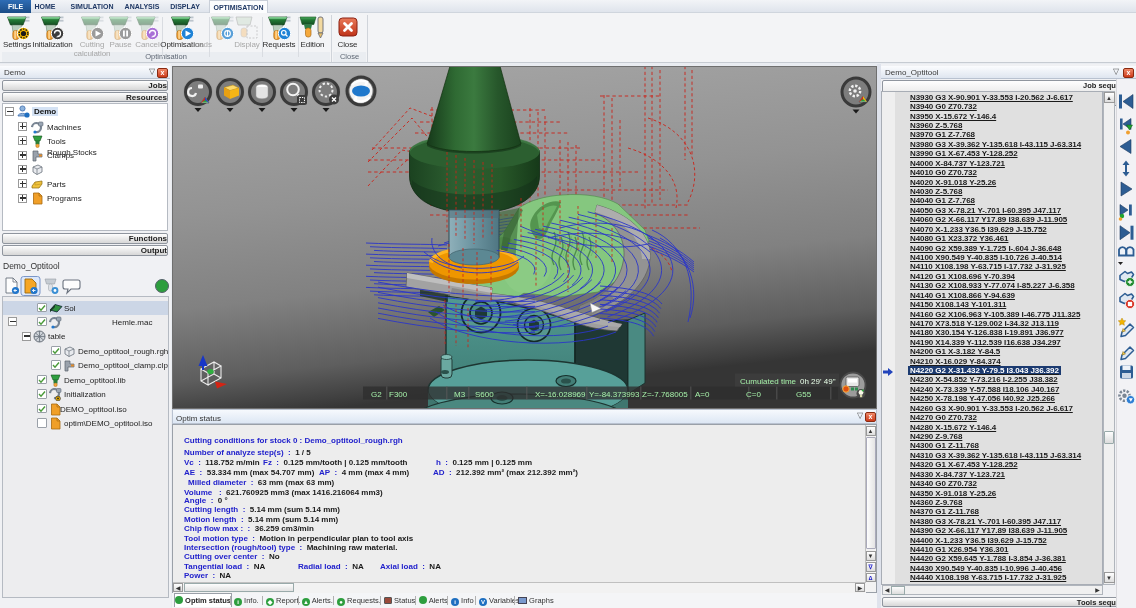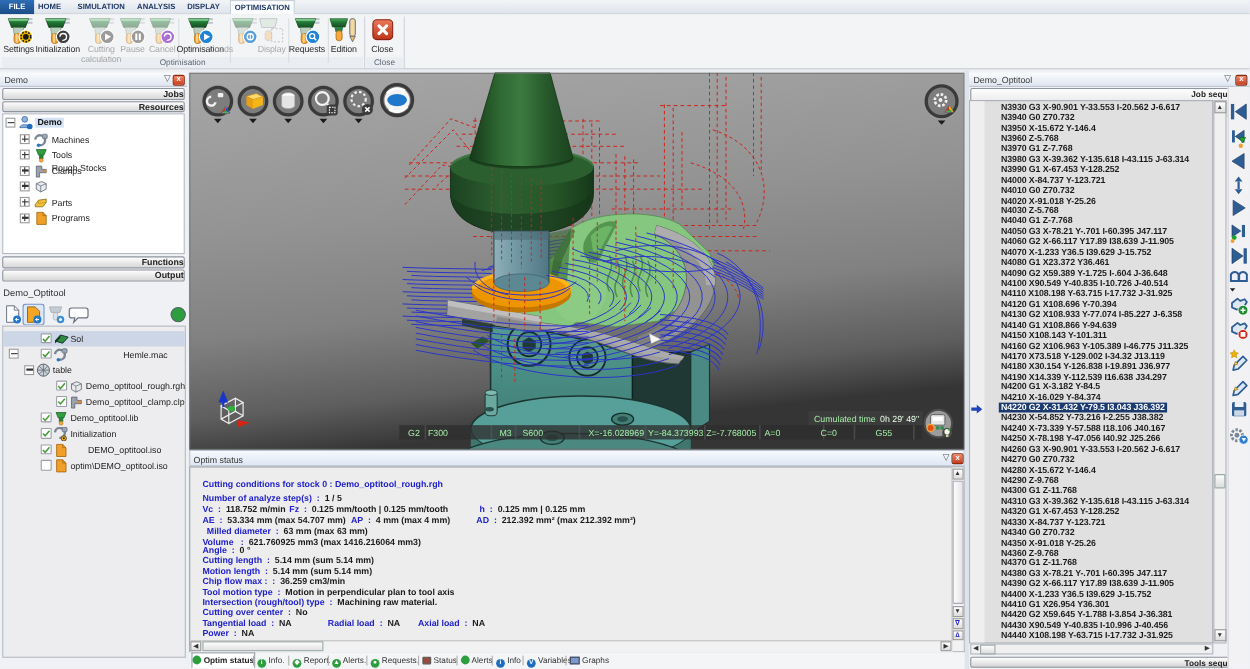--- a/index.html
+++ b/index.html
@@ -339,21 +339,21 @@
   </svg>
 <div class="abs" style="left:64px;top:390.2px;font-size:8px;color:#222;">Initialization</div>
 <div class="abs" style="left:37px;top:403.65px;width:9.5px;height:9.5px;background:#fff;border:1px solid #9aa0a8;border-radius:1px;"></div>
 <svg class="abs" style="left:37px;top:403.65px" width="10" height="10">
     <path d="M2,5 L4,7.2 L8,2.5" fill="none" stroke="#4a9a3a" stroke-width="1.4"></path>
   </svg>
 <svg class="abs" style="left:49px;top:402.65px" width="14" height="13">
     <path d="M2.5,1 L8,1 L11,4 L11,12 L2.5,12 Z" fill="#f09f28" stroke="#a86a10" stroke-width="0.8"></path>
     <path d="M8,1 L8,4 L11,4" fill="none" stroke="#a86a10" stroke-width="0.7"></path>
   </svg>
-<div class="abs" style="left:80px;top:404.65px;font-size:8px;color:#222;">DEMO_optitool.iso</div>
+<div class="abs" style="left:60px;top:404.65px;font-size:8px;color:#222;">DEMO_optitool.iso</div>
 <div class="abs" style="left:37px;top:418.1px;width:9.5px;height:9.5px;background:#fff;border:1px solid #9aa0a8;border-radius:1px;"></div>
 <svg class="abs" style="left:49px;top:417.1px" width="14" height="13">
     <path d="M2.5,1 L8,1 L11,4 L11,12 L2.5,12 Z" fill="#f09f28" stroke="#a86a10" stroke-width="0.8"></path>
     <path d="M8,1 L8,4 L11,4" fill="none" stroke="#a86a10" stroke-width="0.7"></path>
   </svg>
 <div class="abs" style="left:64px;top:419.1px;font-size:8px;color:#222;">optim\DEMO_optitool.iso</div>
 <svg class="abs" style="left:172px;top:66px" width="705" height="343" viewBox="172 66 705 343">
 <defs>
 <linearGradient id="vbg" x1="0" y1="0" x2="0.22" y2="1">
  <stop offset="0" stop-color="#a7a7a7"></stop>
@@ -737,21 +737,21 @@
 <div class="abs" style="left:513.5px;top:596px;width:1px;height:9px;background:#b0b0b0;"></div>
 <div class="abs" style="left:877px;top:64px;width:5px;height:544px;background:#dfe3ec;"></div>
 <div class="abs" style="left:881px;top:64px;width:255px;height:544px;background:#f0f1f4;"></div>
 <div class="abs hdr" style="left:881px;top:66px;width:255px;height:13px;"></div>
 <div class="abs" style="left:885px;top:68px;font-size:8px;color:#3a3a3a;">Demo_Optitool</div>
 <div class="pin" style="left:1113px;top:67px;">▽</div>
 <div class="xbtn" style="left:1123px;top:68px;">x</div>
 <div class="abs btn3d" style="left:882px;top:79.5px;width:252px;height:26px;font-size:7.5px;line-height:10.5px;">Job sequence</div>
 <div class="abs" style="left:881px;top:91px;width:222px;height:494px;background:#e0e0e0;border:1px solid #a8adb5;"></div>
 <div class="abs" style="left:882px;top:92px;width:13px;height:492px;background:#efefef;"></div>
-<div class="abs" style="left:910px;top:92.8px;width:195px;font-size:8px;font-weight:bold;color:#1a1a1a;line-height:9.42px;white-space:nowrap;letter-spacing:-0.08px;">
+<div class="abs" style="left:910px;top:92.8px;width:195px;font-size:8px;font-weight:bold;color:#1a1a1a;line-height:9.42px;white-space:nowrap;letter-spacing:-0.08px;text-decoration:underline;">
     <div>N3930 G3 X-90.901 Y-33.553 I-20.562 J-6.617</div>
     <div>N3940 G0 Z70.732</div>
     <div>N3950 X-15.672 Y-146.4</div>
     <div>N3960 Z-5.768</div>
     <div>N3970 G1 Z-7.768</div>
     <div>N3980 G3 X-39.362 Y-135.618 I-43.115 J-63.314</div>
     <div>N3990 G1 X-67.453 Y-128.252</div>
     <div>N4000 X-84.737 Y-123.721</div>
     <div>N4010 G0 Z70.732</div>
     <div>N4020 X-91.018 Y-25.26</div>

